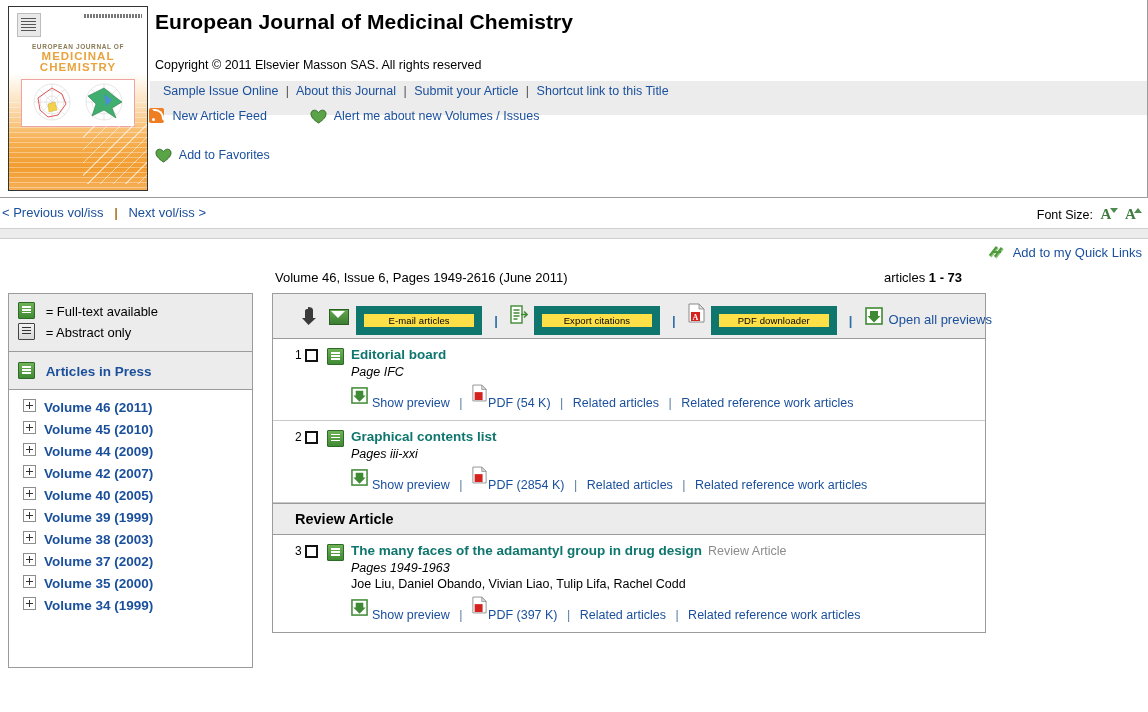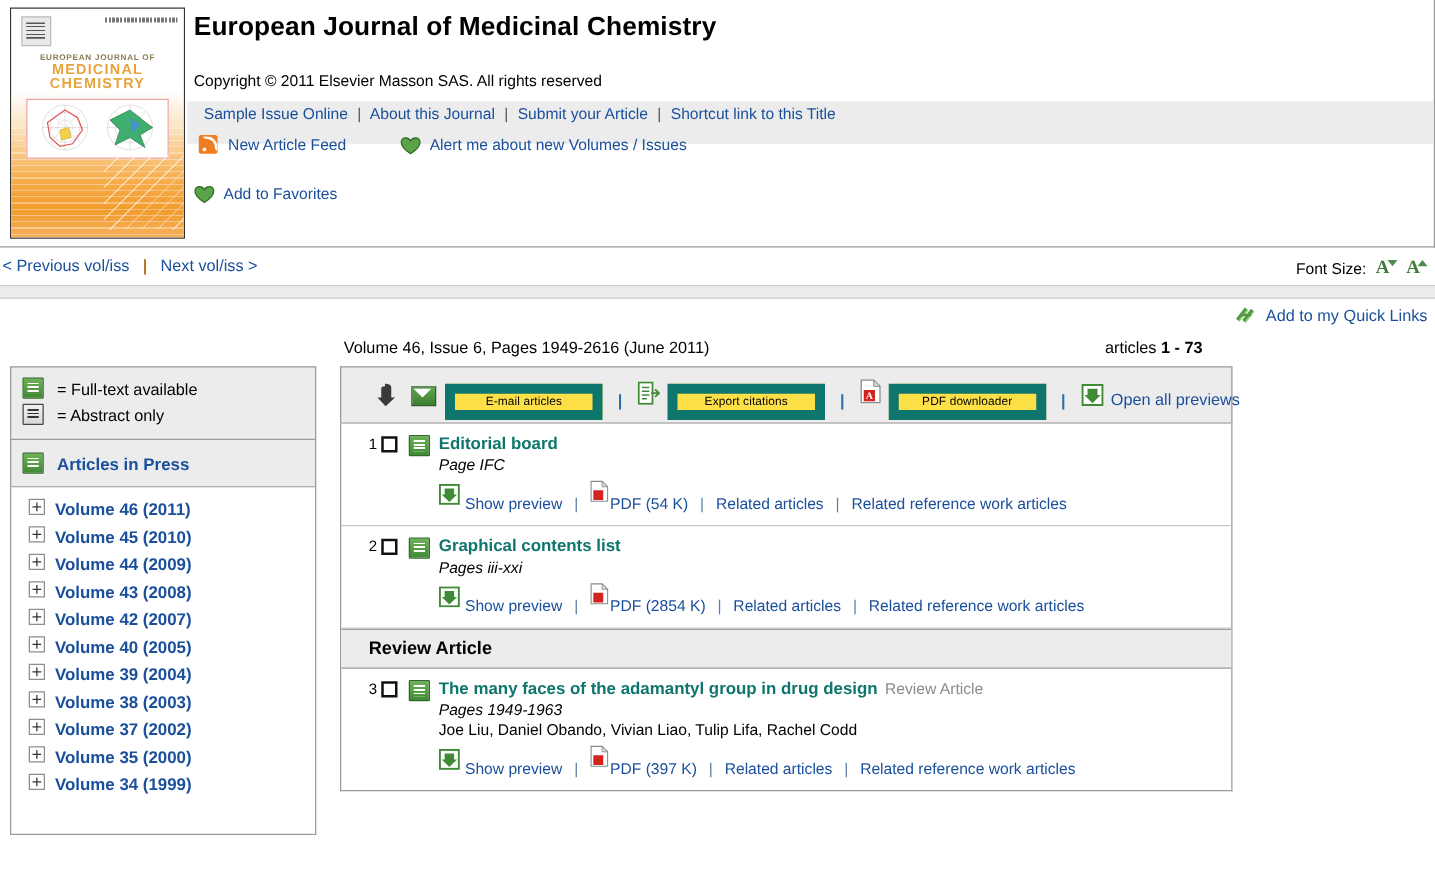--- a/index.html
+++ b/index.html
@@ -29,21 +29,21 @@
     background:repeating-linear-gradient(135deg,rgba(255,255,255,.55) 0,rgba(255,255,255,.55) 1px,transparent 1px,transparent 9px);
     transform:rotate(0deg);}
   .cover-stripes{position:absolute;left:0;right:0;bottom:0;height:88px;
     background:repeating-linear-gradient(to bottom,rgba(255,255,255,.35) 0,rgba(255,255,255,.35) 1px,transparent 1px,transparent 5px);}
 
   .jh-title{position:absolute;left:155px;top:10px;font-size:21px;font-weight:bold;color:#000;letter-spacing:.1px;}
   .jh-copy{position:absolute;left:155px;top:58px;font-size:12.5px;color:#000;}
   .jh-linkbar{position:absolute;left:150px;right:0;top:81px;height:34px;background:#ececec;}
   .jh-linkbar .inner{padding:3px 0 0 13px;font-size:12.5px;white-space:nowrap;}
   .jh-linkbar .sep{color:#555;padding:0 4px;}
-  .jh-row2{position:absolute;left:159px;top:108px;font-size:12.5px;}
+  .jh-row2{position:absolute;left:149px;top:108px;font-size:12.5px;}
   .jh-row3{position:absolute;left:155px;top:148px;font-size:12.5px;}
   .ic{display:inline-block;vertical-align:-3px;margin-right:5px;}
 
   
   .rss-icon{width:15px;height:15px;background:#ef7d22;border-radius:2px;position:relative;}
   .rss-icon:before{content:"";position:absolute;left:2.5px;bottom:2.5px;width:3px;height:3px;background:#fff;border-radius:50%;}
   .rss-icon:after{content:"";position:absolute;left:2.5px;bottom:2.5px;width:8px;height:8px;border:2px solid #fff;border-left-color:transparent;border-bottom-color:transparent;border-radius:0 9px 0 0;transform:rotate(0deg);}
   
   .heart-icon{width:16px;height:14px;position:relative;}
   .heart-icon svg{display:block;}
@@ -269,30 +269,27 @@
       <div class="vrow">
         <span class="plus"></span><a href="#">Volume 46 (2011)</a>
       </div>
       <div class="vrow">
         <span class="plus"></span><a href="#">Volume 45 (2010)</a>
       </div>
       <div class="vrow">
         <span class="plus"></span><a href="#">Volume 44 (2009)</a>
       </div>
       <div class="vrow">
-        <span class="plus"></span><a href="#">Volume 43 (2008)</a>
-      </div>
-      <div class="vrow">
         <span class="plus"></span><a href="#">Volume 42 (2007)</a>
       </div>
       <div class="vrow">
         <span class="plus"></span><a href="#">Volume 40 (2005)</a>
       </div>
       <div class="vrow">
-        <span class="plus"></span><a href="#">Volume 39 (2004)</a>
+        <span class="plus"></span><a href="#">Volume 39 (1999)</a>
       </div>
       <div class="vrow">
         <span class="plus"></span><a href="#">Volume 38 (2003)</a>
       </div>
       <div class="vrow">
         <span class="plus"></span><a href="#">Volume 37 (2002)</a>
       </div>
       <div class="vrow">
         <span class="plus"></span><a href="#">Volume 35 (2000)</a>
       </div>

